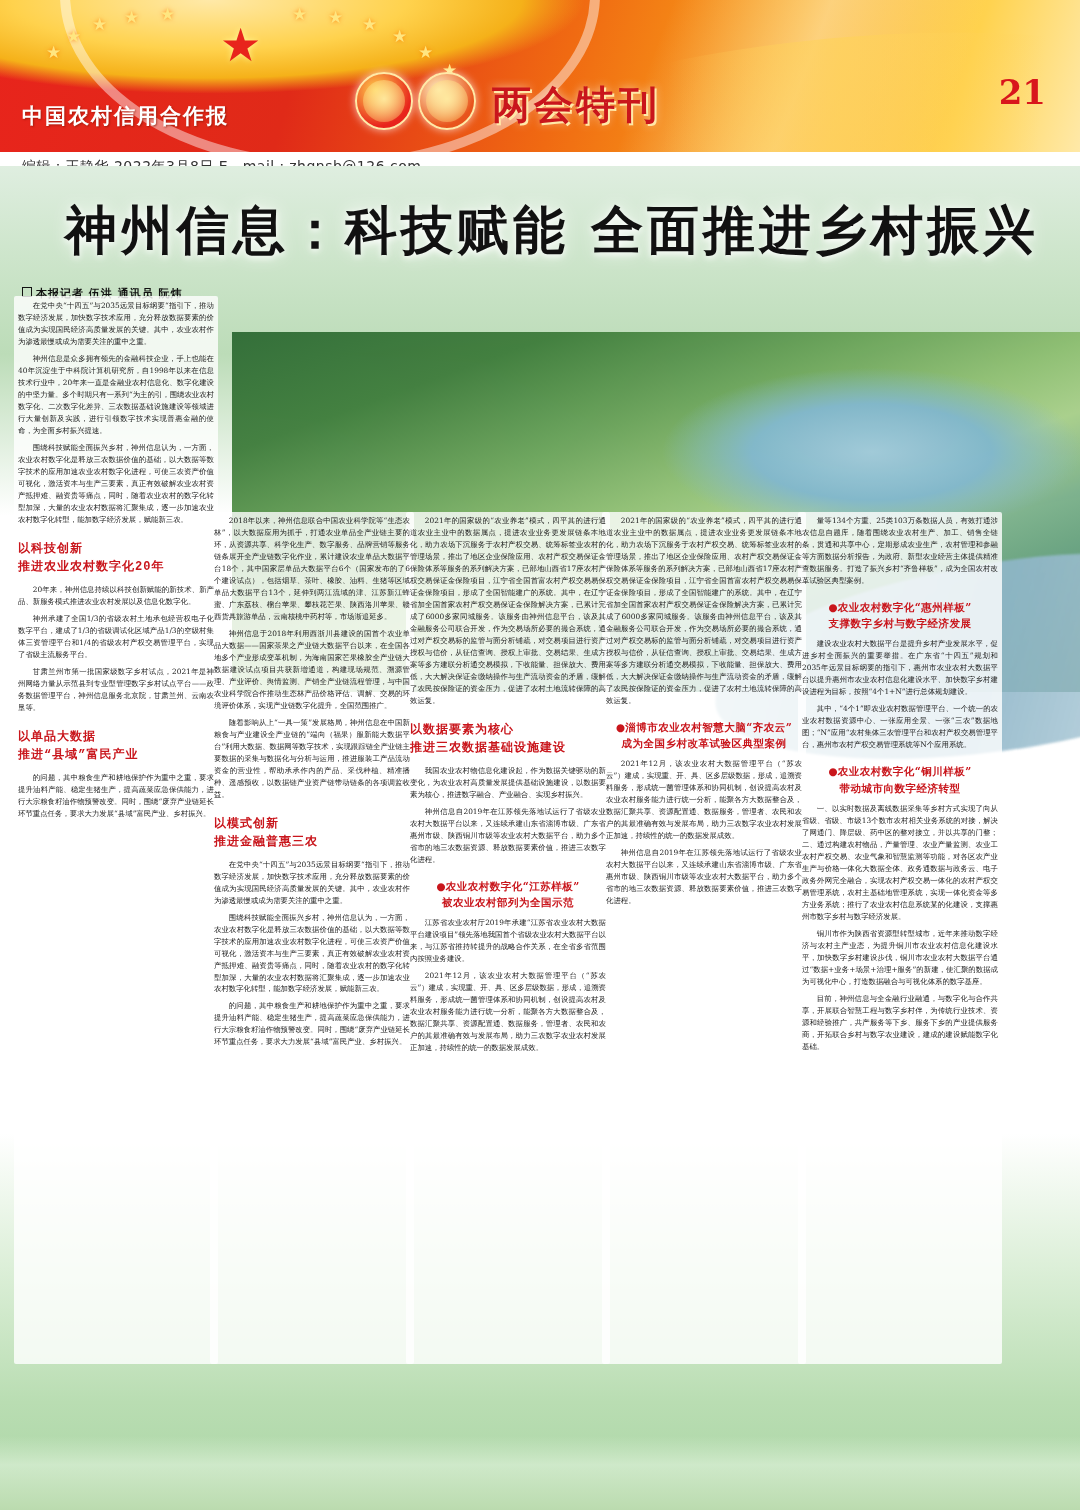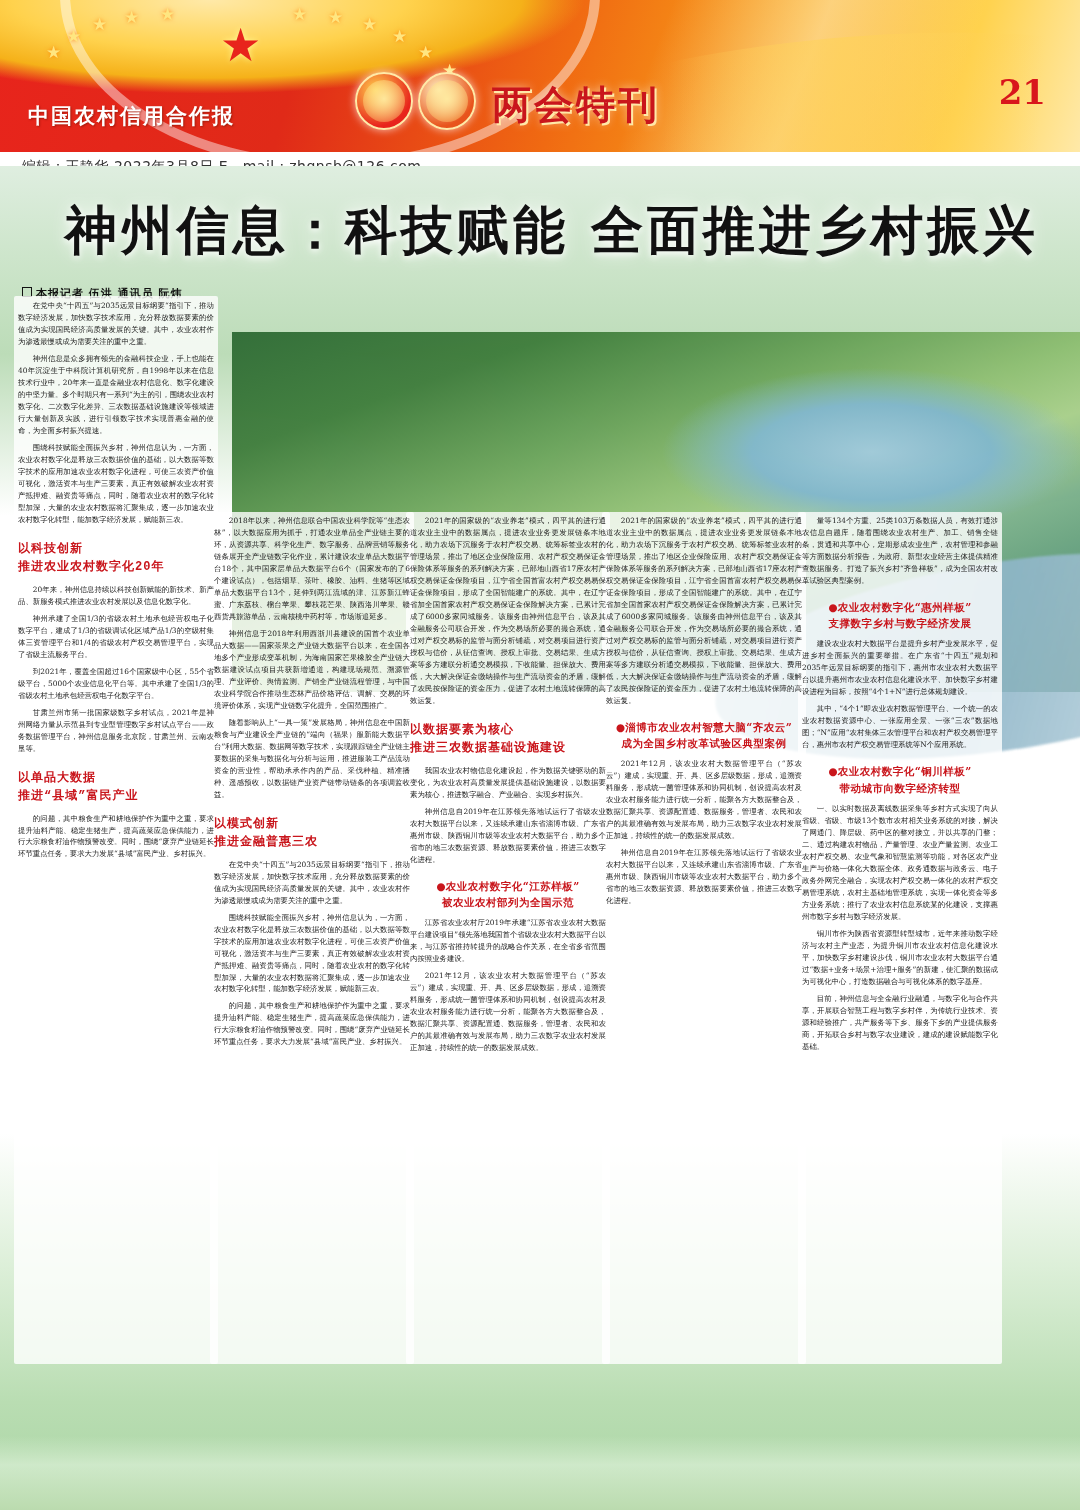--- a/index.html
+++ b/index.html
@@ -49,21 +49,21 @@
     position:absolute;top:72px;width:54px;height:54px;border-radius:50%;
     background:radial-gradient(circle at 35% 30%,#ffd24d,#e8241c 70%);
     border:2px solid #ffe9a8;
     box-shadow:0 0 8px rgba(255,255,255,.7);
   }
   .emblem.e1{left:355px;}
   .emblem.e2{left:418px;background:radial-gradient(circle at 35% 30%,#fff3c4,#e8541c 70%);}
   .emblem-inner{position:absolute;inset:6px;border-radius:50%;
     background:radial-gradient(circle at 50% 45%,rgba(255,235,160,.95),rgba(255,190,60,.2));}
   .paper-name{
-    position:absolute;left:28px;top:102px;
+    position:absolute;left:22px;top:102px;
     font-family:"DejaVu Serif","Liberation Serif",serif;
     font-weight:bold;font-size:21px;color:#ffffff;letter-spacing:2px;
     text-shadow:1px 1px 2px rgba(120,20,0,.6);
   }
   .page-no{
     position:absolute;right:34px;top:72px;
     font-family:"DejaVu Serif","Liberation Serif",serif;
     font-weight:bold;font-size:34px;color:#d8161c;
   }
   .byline-bar{
@@ -205,21 +205,20 @@
       <p>神州信息是众多拥有领先的金融科技企业，手上也能在40年沉淀生于中科院计算机研究所，自1998年以来在信息技术行业中，20年来一直是金融业农村信息化、数字化建设的中坚力量。多个时期只有一系列“为主的引，围绕农业农村数字化、二次数字化差异、三农数据基础设施建设等领域进行大量创新及实践，进行引领数字技术实现普惠金融的使命，为全面乡村振兴提速。</p>
       <p>围绕科技赋能全面振兴乡村，神州信息认为，一方面，农业农村数字化是释放三农数据价值的基础，以大数据等数字技术的应用加速农业农村数字化进程，可使三农资产价值可视化，激活资本与生产三要素，真正有效破解农业农村资产抵押难、融资贵等痛点，同时，随着农业农村的数字化转型加深，大量的农业农村数据将汇聚集成，逐一步加速农业农村数字化转型，能加数字经济发展，赋能新三农。</p>
 
       <div class="sub-head">
         <span>以科技创新</span>
         <span class="l2">推进农业农村数字化20年</span>
       </div>
 
       <p>20年来，神州信息持续以科技创新赋能的新技术、新产品、新服务模式推进农业农村发展以及信息化数字化。</p>
       <p>神州承建了全国1/3的省级农村土地承包经营权电子化数字平台，建成了1/3的省级调试化区域产品1/3的空级村集体三资管理平台和1/4的省级农村产权交易管理平台，实现了省级主流服务平台。</p>
-      <p>到2021年，覆盖全国超过16个国家级中心区，55个省级平台，5000个农业信息化平台等。其中承建了全国1/3的省级农村土地承包经营权电子化数字平台。</p>
       <p>甘肃兰州市第一批国家级数字乡村试点，2021年是神州网络力量从示范县到专业型管理数字乡村试点平台——政务数据管理平台，神州信息服务北京院，甘肃兰州、云南农垦等。</p>
 
       <div class="sub-head">
         <span>以单品大数据</span>
         <span class="l2">推进“县域”富民产业</span>
       </div>
       <p>的问题，其中粮食生产和耕地保护作为重中之重，要求提升油料产能、稳定生猪生产，提高蔬菜应急保供能力，进行大宗粮食籽油作物预警改变。同时，围绕“废弃产业链延长环节重点任务，要求大力发展“县域”富民产业、乡村振兴。</p>
     </div>
   </div>
 

